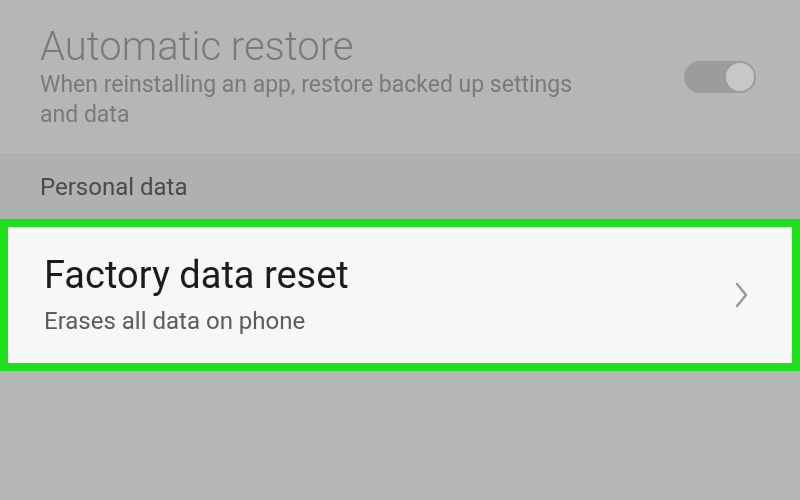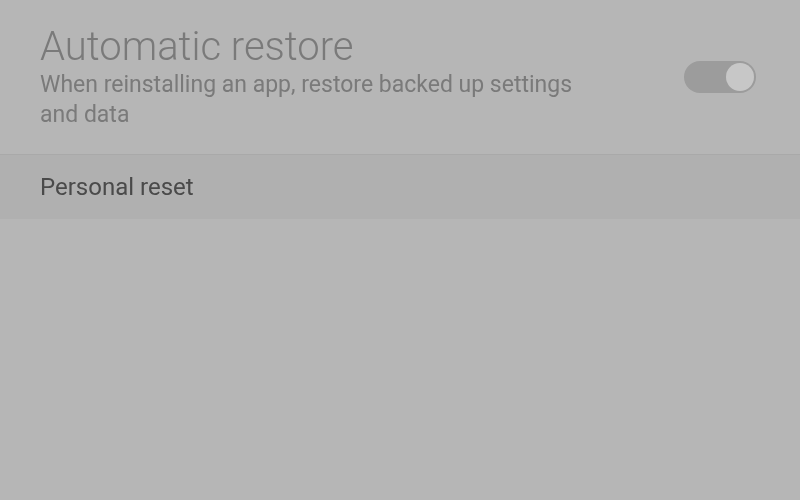--- a/index.html
+++ b/index.html
@@ -107,18 +107,31 @@
   <div class="row automatic-restore">
     <div class="text">
       <div class="title-dim">Automatic restore</div>
       <div class="sub-dim">When reinstalling an app, restore backed up settings and data</div>
     </div>
     <div class="toggle">
       <div class="knob"></div>
     </div>
   </div>
 
-  <div class="section-header">Personal reset</div>
+  <div class="section-header">Personal data</div>
 
+  <div class="highlight-wrap">
+    <div class="factory-row">
+      <div class="text">
+        <div class="title-bright">Factory data reset</div>
+        <div class="sub-bright">Erases all data on phone</div>
+      </div>
+      <span class="chevron">
+        <svg width="16" height="28" viewBox="0 0 16 28">
+          <polyline points="3,3 12,14 3,25" fill="none" stroke="#9a9a9a" stroke-width="2.5" stroke-linecap="round" stroke-linejoin="round"></polyline>
+        </svg>
+      </span>
+    </div>
+  </div>
 
   <div class="below-space"></div>
 
 </div>
 
 </body></html>

